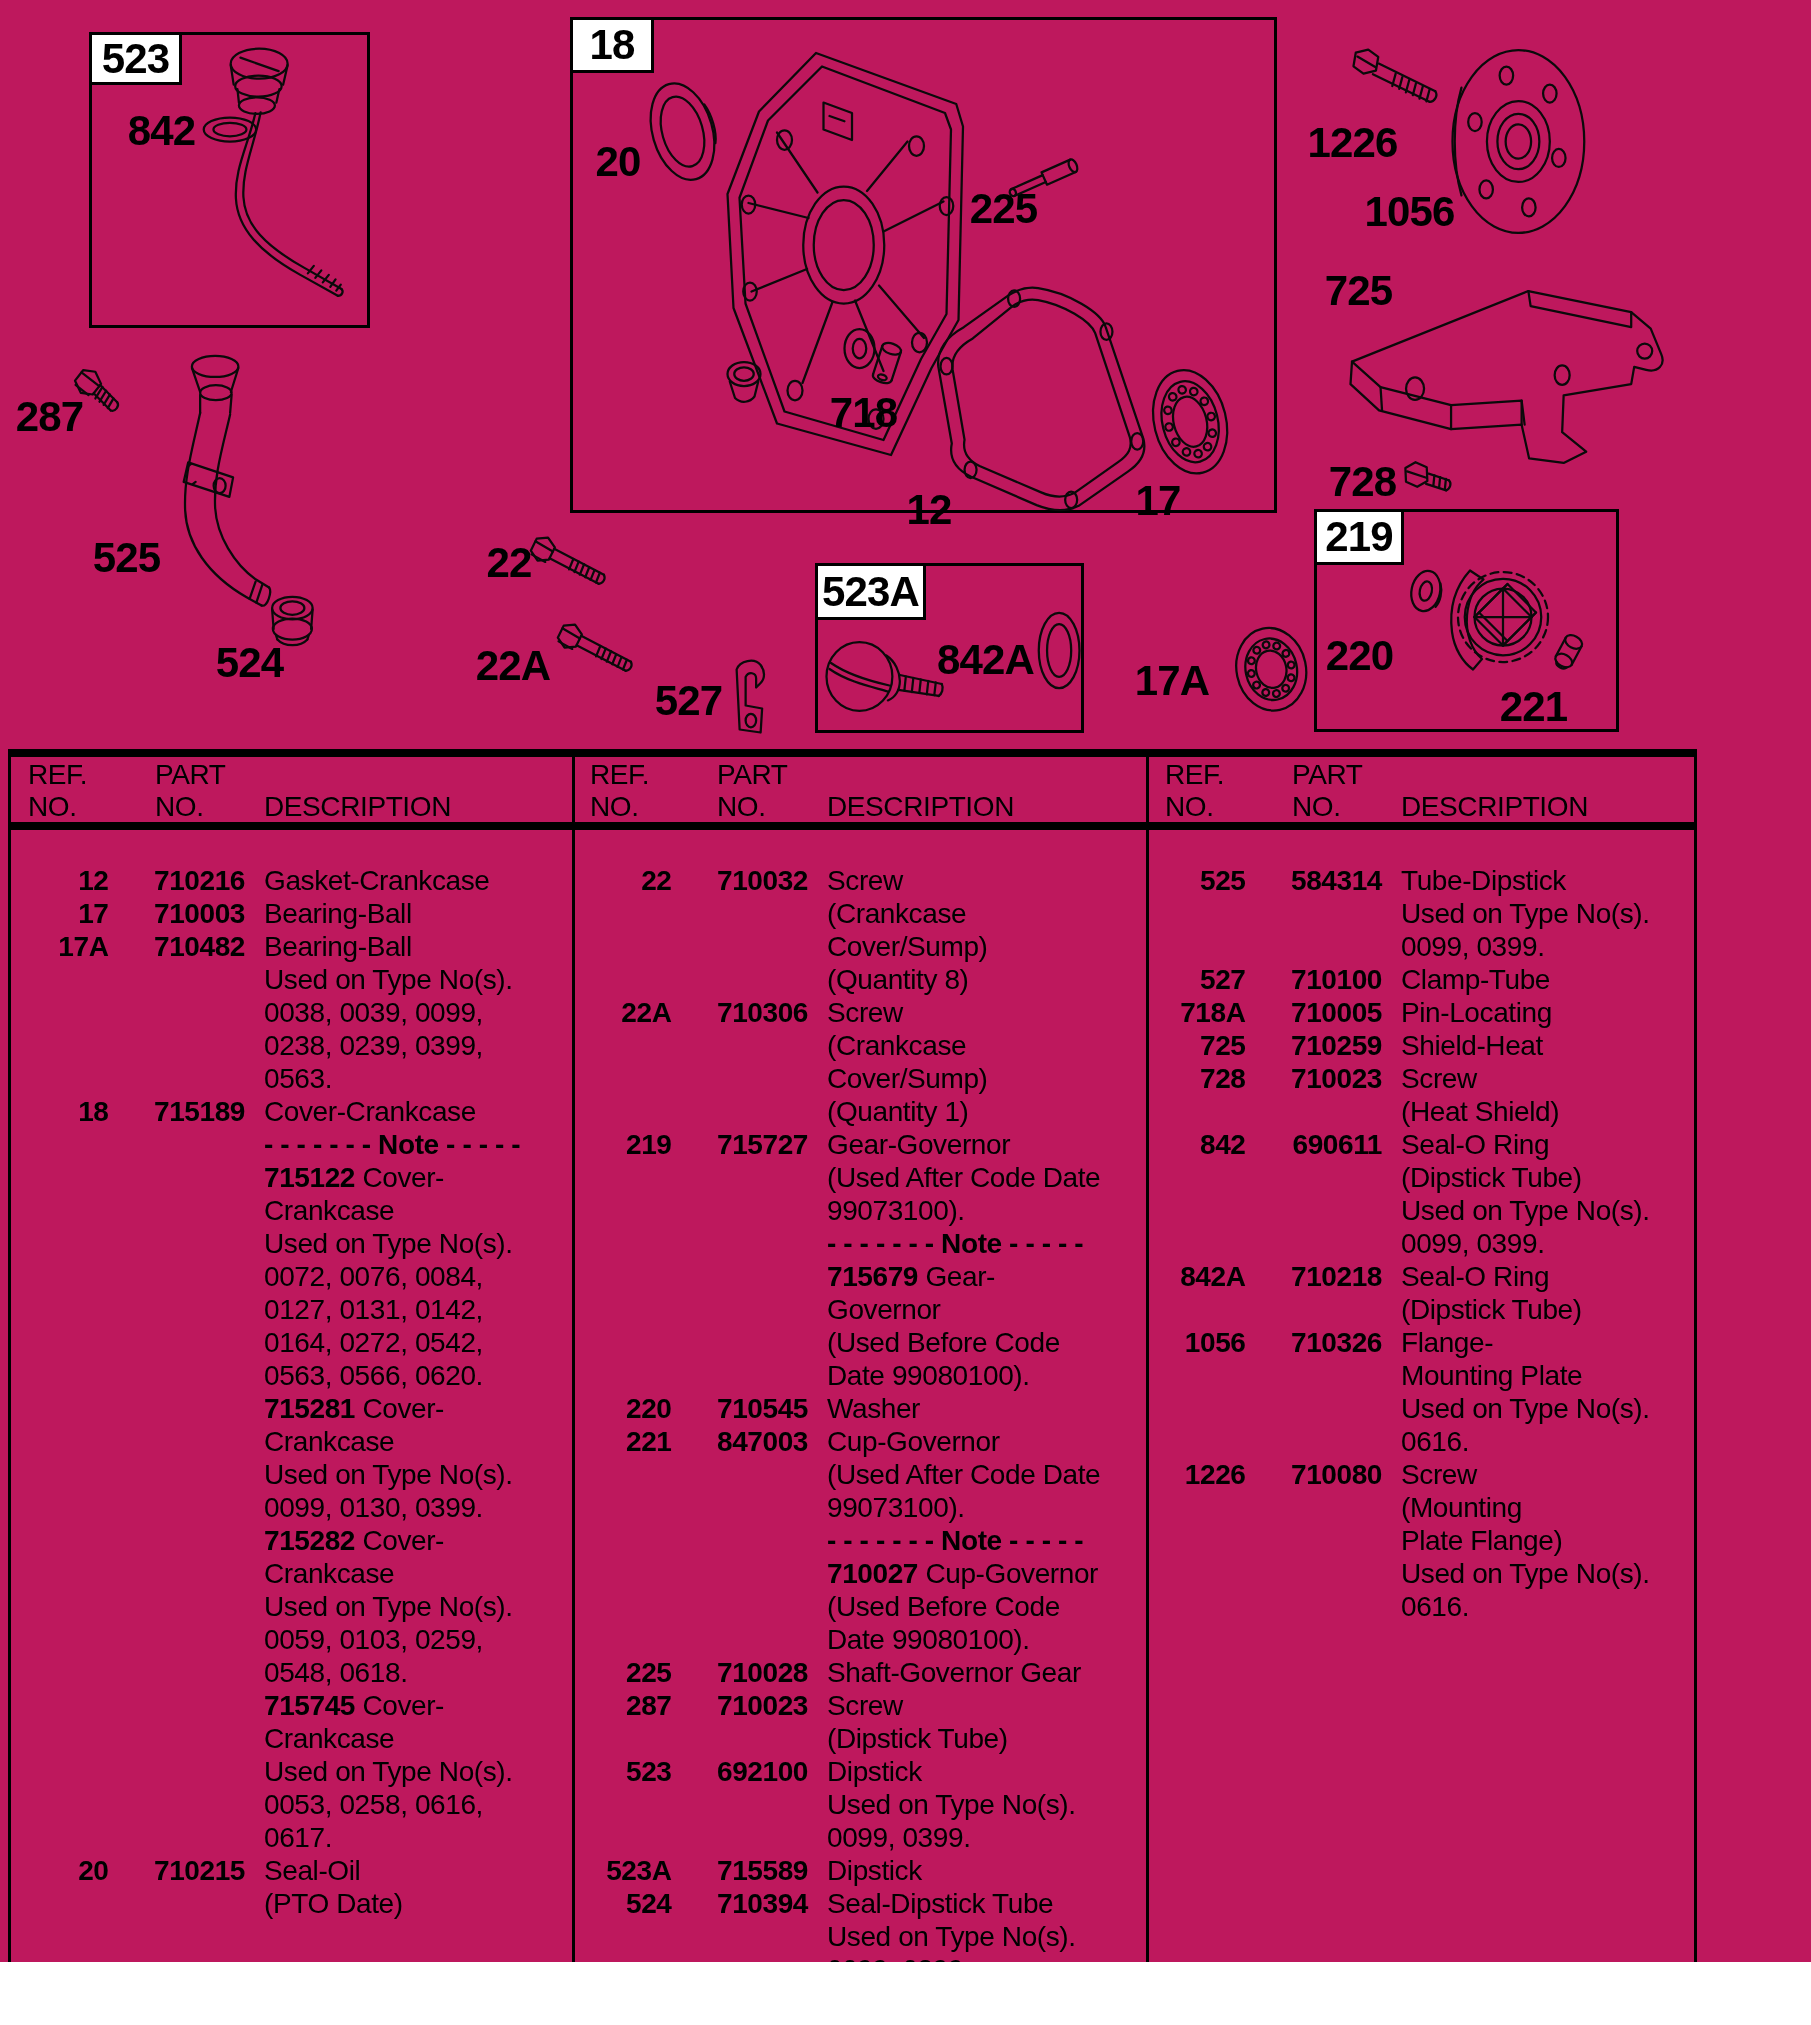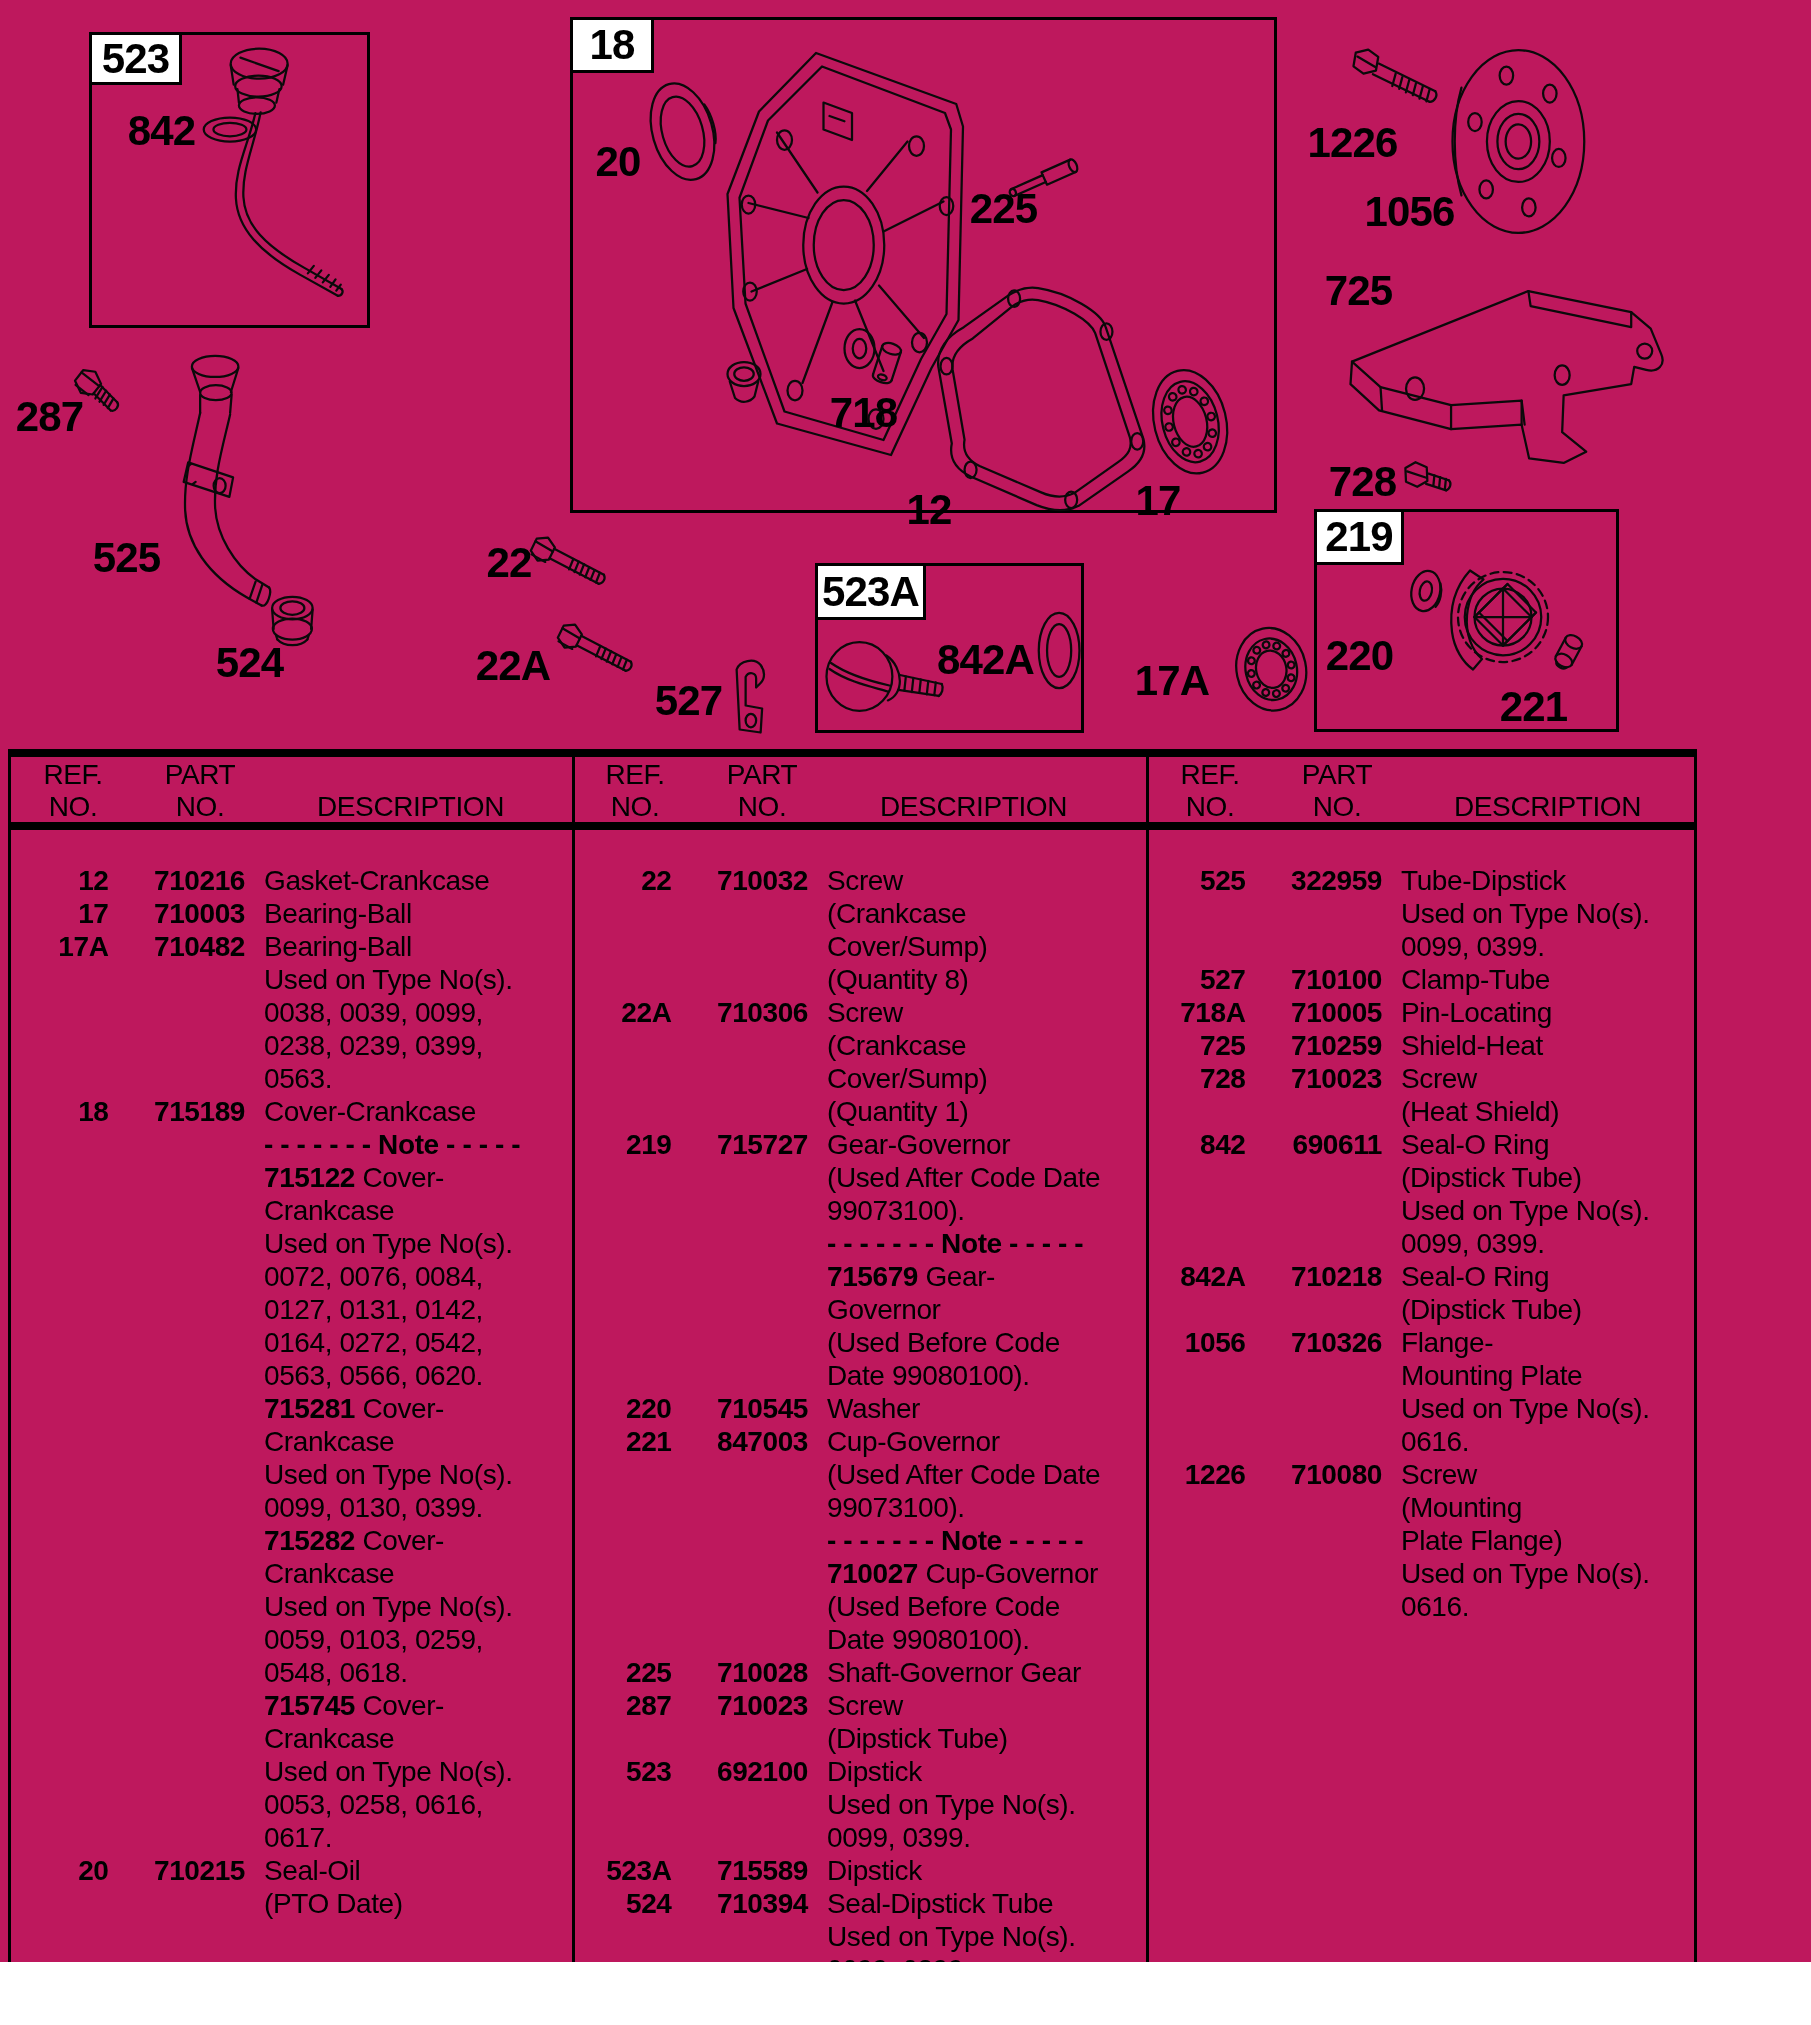--- a/index.html
+++ b/index.html
@@ -16,21 +16,21 @@
   }
   .pbox { position:absolute; border:3px solid #000; background:transparent; }
   .cornerlbl {
     position:absolute; left:-3px; top:-3px; border:3px solid #000; background:#fff;
     display:flex; align-items:center; justify-content:center;
     font-weight:bold; font-size:42px; letter-spacing:-0.8px;
   }
   
   .hrule { position:absolute; background:#000; height:7.5px; }
   .vrule { position:absolute; background:#000; width:3px; }
-  .hdr { position:absolute; font-size:28px; letter-spacing:-0.4px; text-align:center; white-space:nowrap; }
+  .hdr { position:absolute; font-size:28px; letter-spacing:-0.4px; text-align:left; white-space:nowrap; }
   .tcol { position:absolute; width:563px; }
   .trow { position:relative; height:33px; white-space:nowrap; font-size:28px; letter-spacing:-0.4px; }
   .tref  { position:absolute; left:10.5px;  width:89px; text-align:right; font-weight:bold; }
   .tpart { position:absolute; left:140px; width:96px; text-align:right; font-weight:bold; }
   .tdesc { position:absolute; left:255px; }
   .tdesc .b { font-weight:bold; }
 </style>
 </head>
 <body>
 
@@ -666,21 +666,21 @@
       </div>
       <div class="trow">
         <span class="tref"></span>
         <span class="tpart"></span>
         <span class="tdesc"><span>0099, 0399.</span></span>
       </div>
     </div>
   <div class="tcol" style="left:1146px; top:865px;">
       <div class="trow">
         <span class="tref">525</span>
-        <span class="tpart">322959</span>
+        <span class="tpart">584314</span>
         <span class="tdesc"><span>Tube-Dipstick</span></span>
       </div>
       <div class="trow">
         <span class="tref"></span>
         <span class="tpart"></span>
         <span class="tdesc"><span>Used on Type No(s).</span></span>
       </div>
       <div class="trow">
         <span class="tref"></span>
         <span class="tpart"></span>

